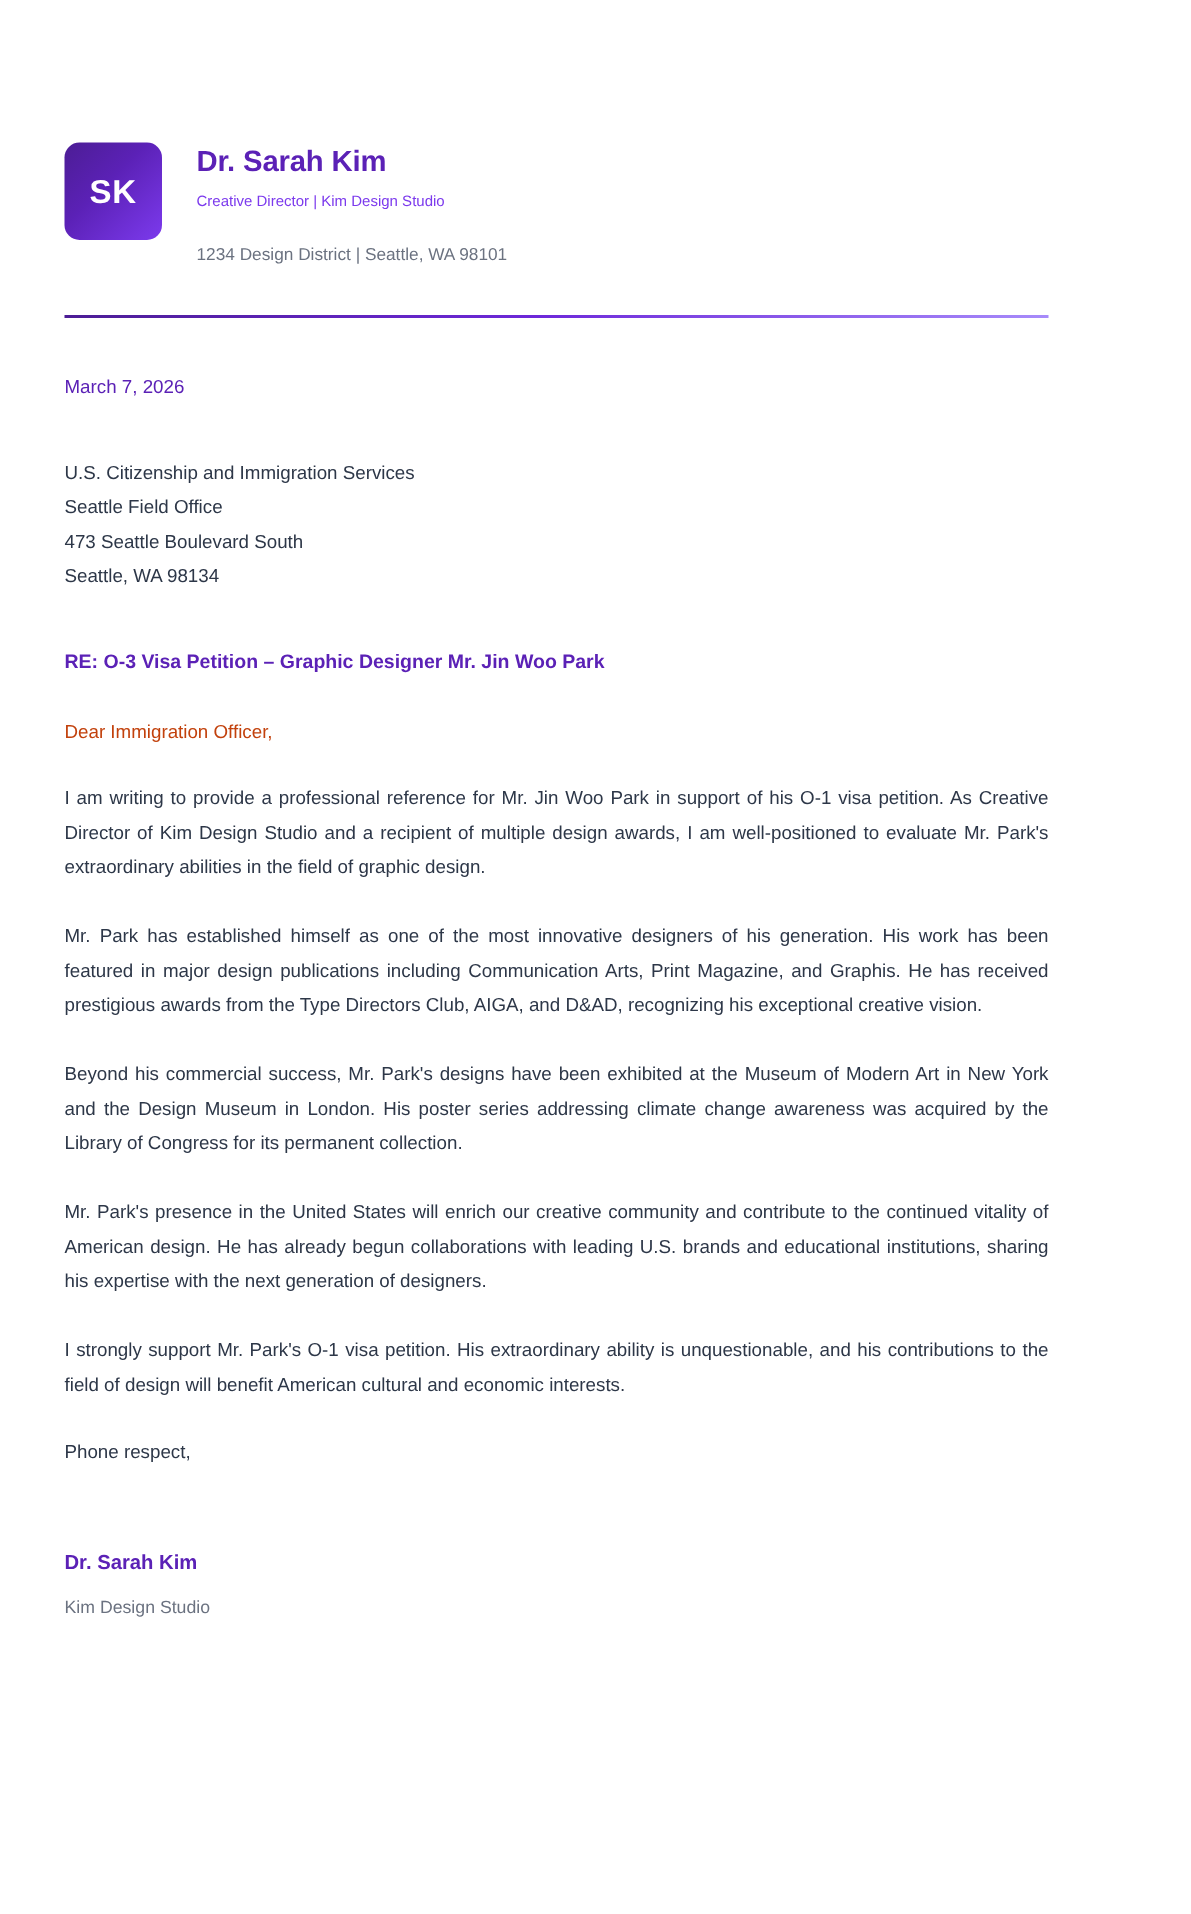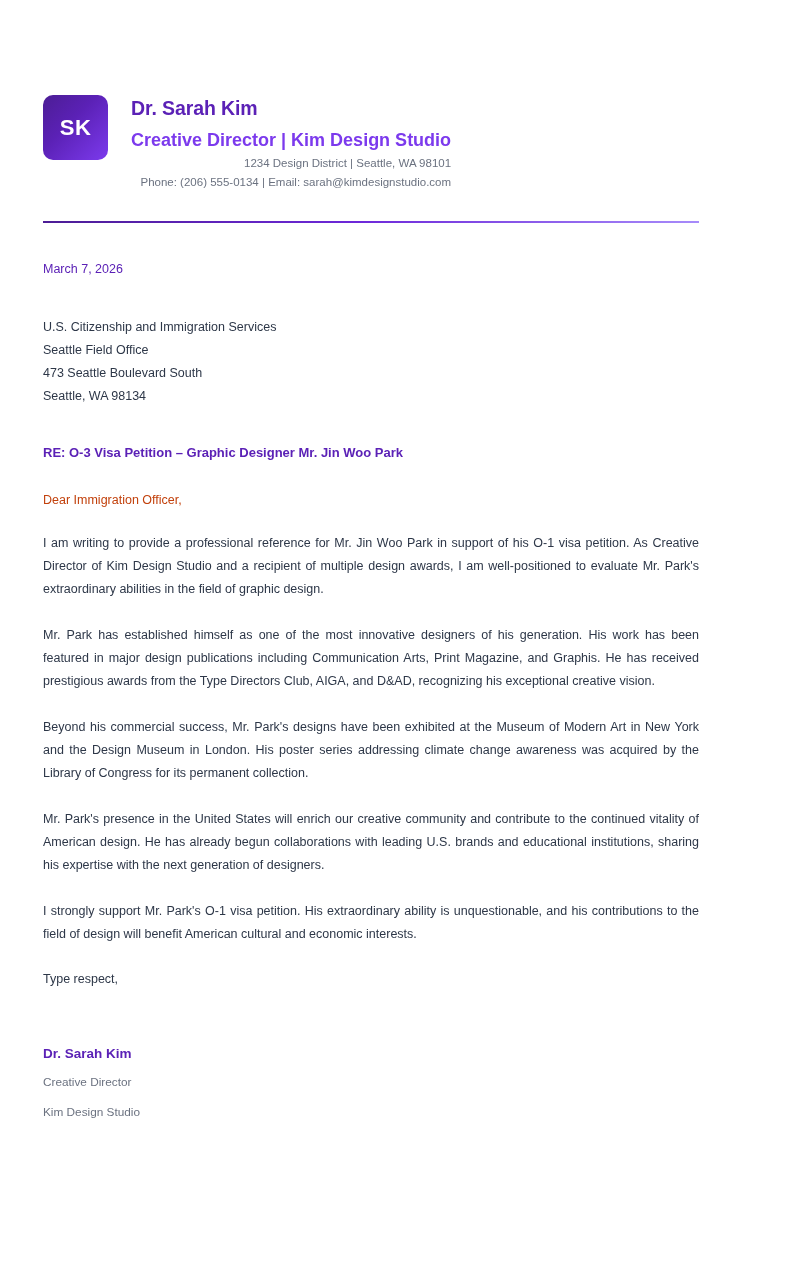--- a/index.html
+++ b/index.html
@@ -51,25 +51,25 @@
   }
   .sender-name {
     font-size: 19.5px;
     font-weight: bold;
     color: #5b21b6;
     line-height: 1.2;
     margin: 0 0 9px 0;
     letter-spacing: -0.1px;
   }
   .sender-role {
-    font-size: 18px;
-    font-weight: bold;
+    font-size: 10px;
+    font-weight: normal;
     color: #7c3aed;
     line-height: 1.25;
-    margin: 0 0 2px 0;
+    margin: 0 0 19px 0;
   }
   .contact-line {
     font-size: 11.5px;
     color: #6b7280;
     line-height: 1.62;
     text-align: right;
   }
 
   
   .divider {
@@ -147,21 +147,20 @@
 <body>
 
 <div class="page">
 
   <div class="letterhead">
     <div class="logo-badge">SK</div>
     <div class="identity">
       <div class="sender-name">Dr. Sarah Kim</div>
       <div class="sender-role">Creative Director | Kim Design Studio</div>
       <div class="contact-line">1234 Design District | Seattle, WA 98101</div>
-      <div class="contact-line">Phone: (206) 555-0134 | Email: sarah@kimdesignstudio.com</div>
     </div>
   </div>
 
   <div class="divider"></div>
 
   <div class="letter-date">March 7, 2026</div>
 
   <div class="recipient">
     <div class="recipient-line">U.S. Citizenship and Immigration Services</div>
     <div class="recipient-line">Seattle Field Office</div>
@@ -172,21 +171,20 @@
   <div class="subject">RE: O-3 Visa Petition – Graphic Designer Mr. Jin Woo Park</div>
 
   <div class="salutation">Dear Immigration Officer,</div>
 
   <p class="body-paragraph">I am writing to provide a professional reference for Mr. Jin Woo Park in support of his O-1 visa petition. As Creative Director of Kim Design Studio and a recipient of multiple design awards, I am well-positioned to evaluate Mr. Park's extraordinary abilities in the field of graphic design.</p>
   <p class="body-paragraph">Mr. Park has established himself as one of the most innovative designers of his generation. His work has been featured in major design publications including Communication Arts, Print Magazine, and Graphis. He has received prestigious awards from the Type Directors Club, AIGA, and D&amp;AD, recognizing his exceptional creative vision.</p>
   <p class="body-paragraph">Beyond his commercial success, Mr. Park's designs have been exhibited at the Museum of Modern Art in New York and the Design Museum in London. His poster series addressing climate change awareness was acquired by the Library of Congress for its permanent collection.</p>
   <p class="body-paragraph">Mr. Park's presence in the United States will enrich our creative community and contribute to the continued vitality of American design. He has already begun collaborations with leading U.S. brands and educational institutions, sharing his expertise with the next generation of designers.</p>
   <p class="body-paragraph">I strongly support Mr. Park's O-1 visa petition. His extraordinary ability is unquestionable, and his contributions to the field of design will benefit American cultural and economic interests.</p>
 
-  <div class="closing">Type respect,</div>
+  <div class="closing">Phone respect,</div>
 
   <div class="signature-block">
     <div class="signature-name">Dr. Sarah Kim</div>
-    <div class="signature-detail">Creative Director</div>
     <div class="signature-detail">Kim Design Studio</div>
   </div>
 
 </div>
 
 </body></html>

